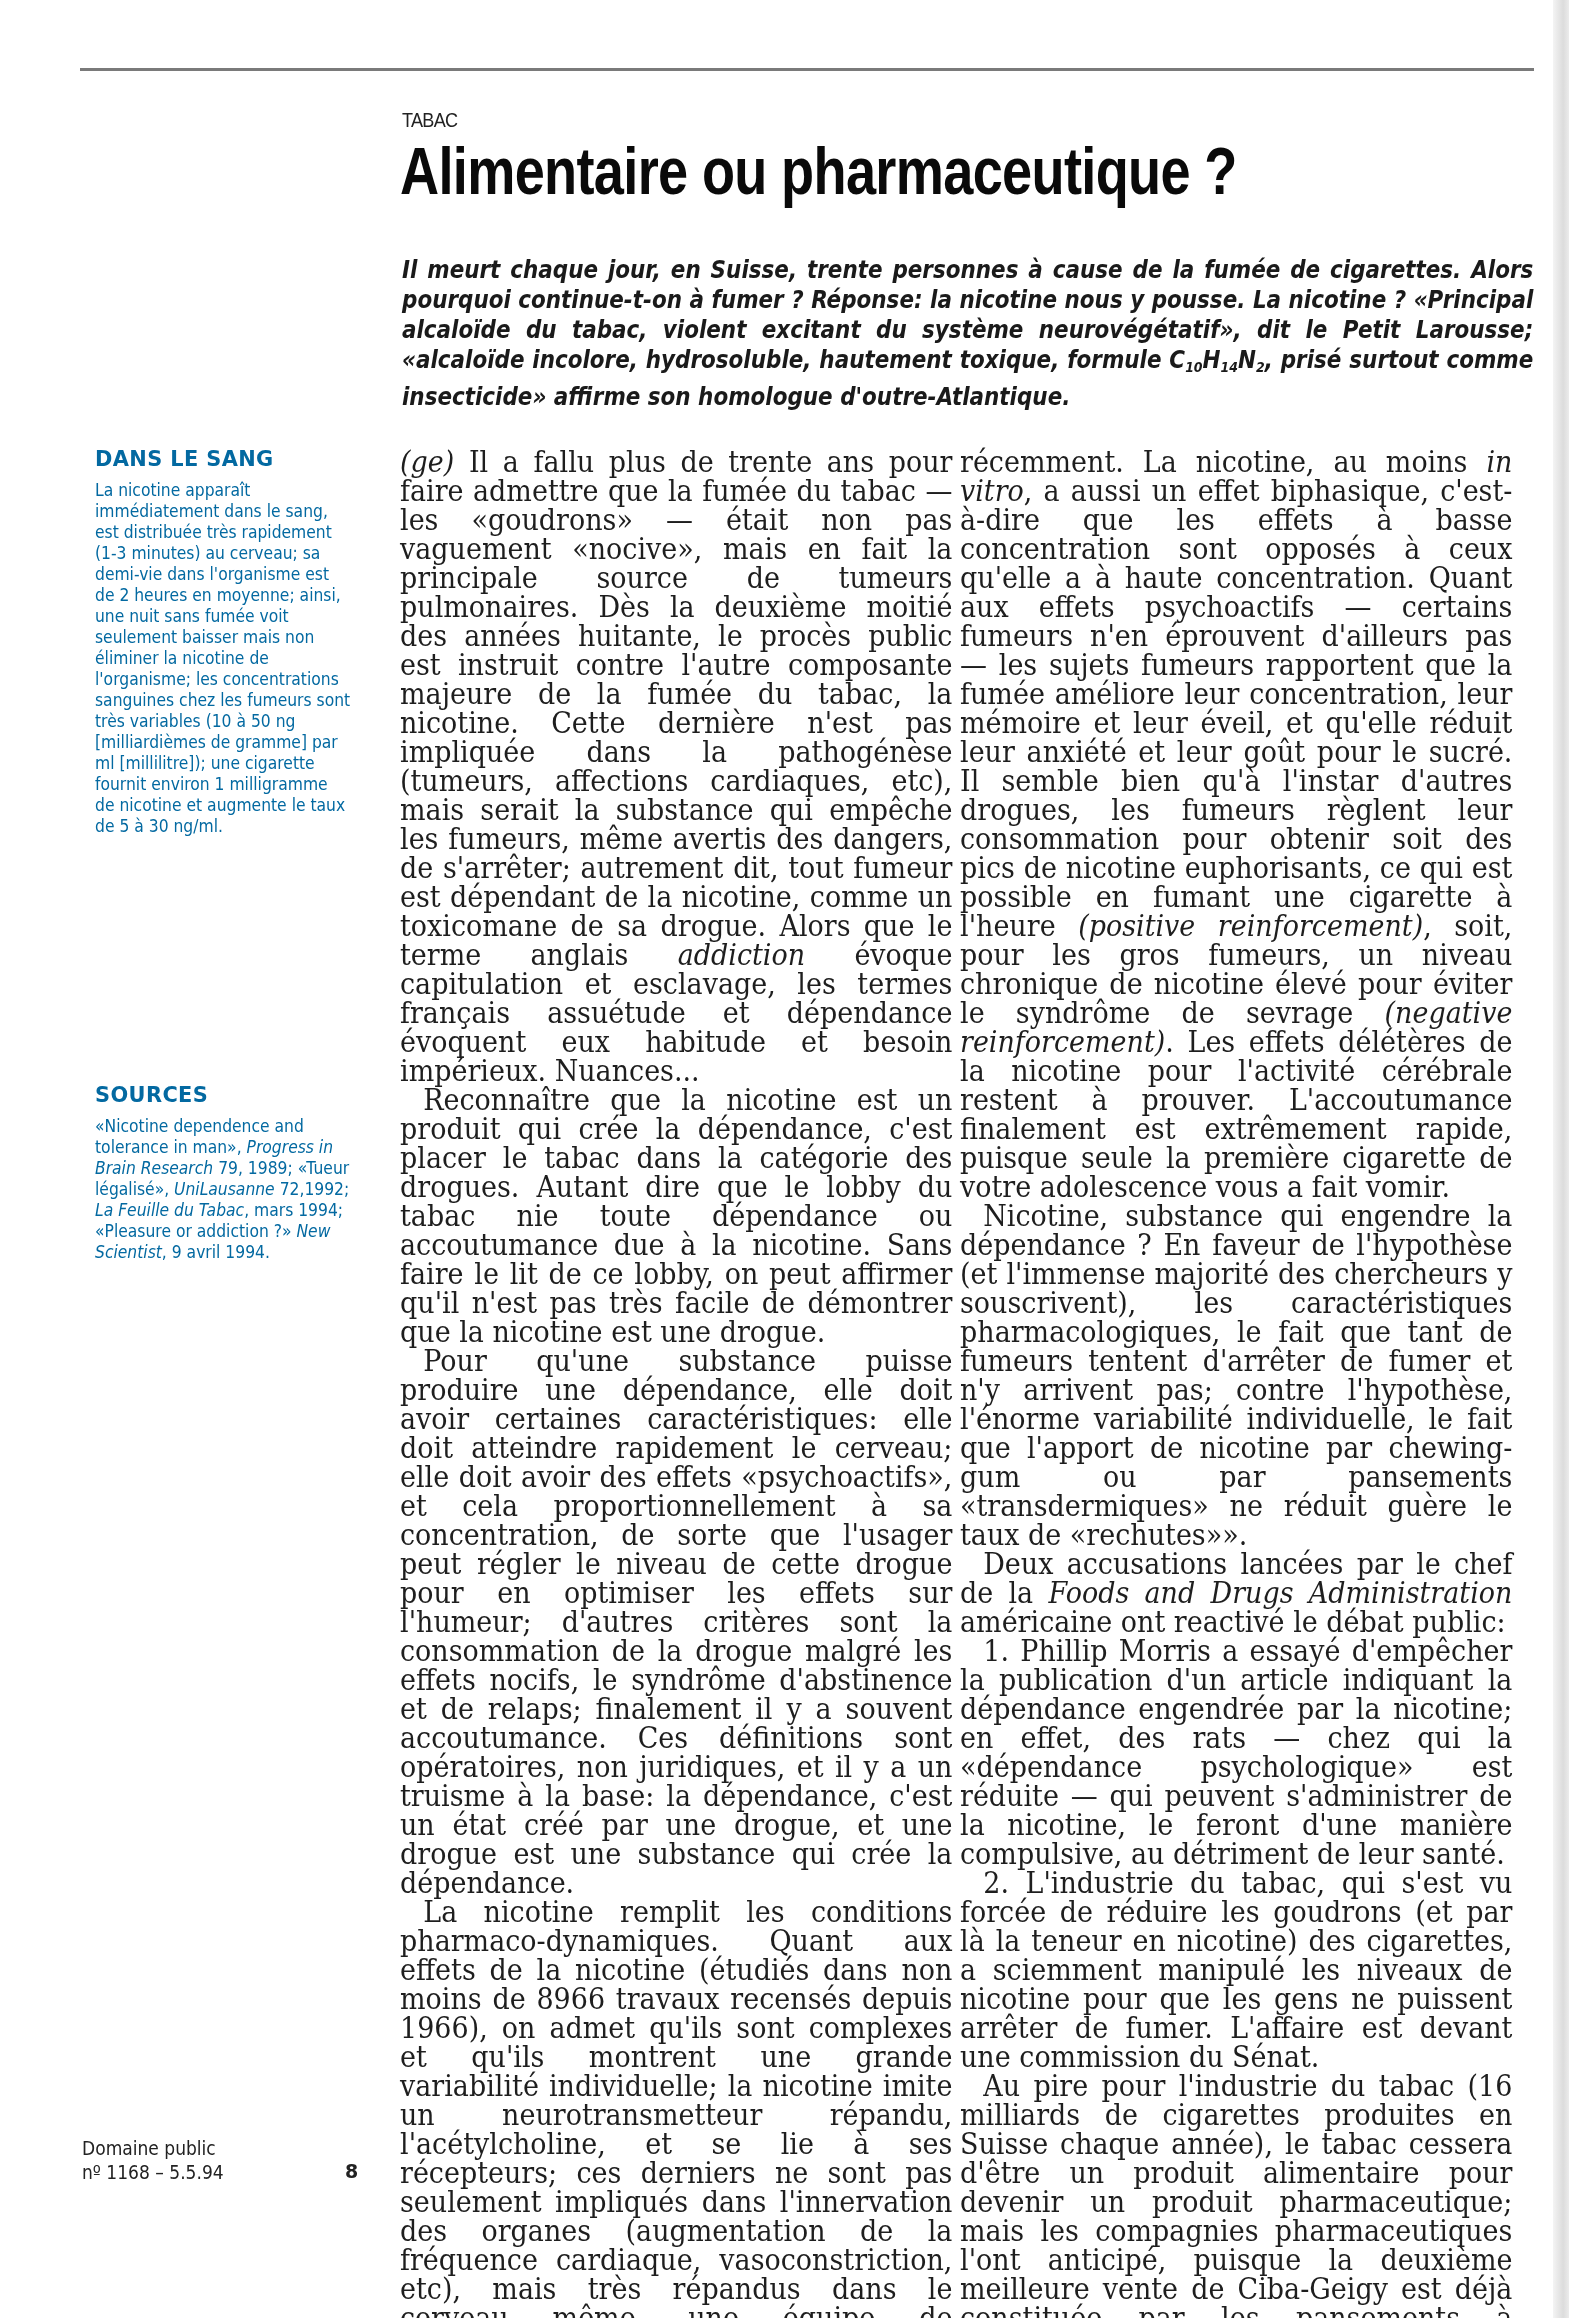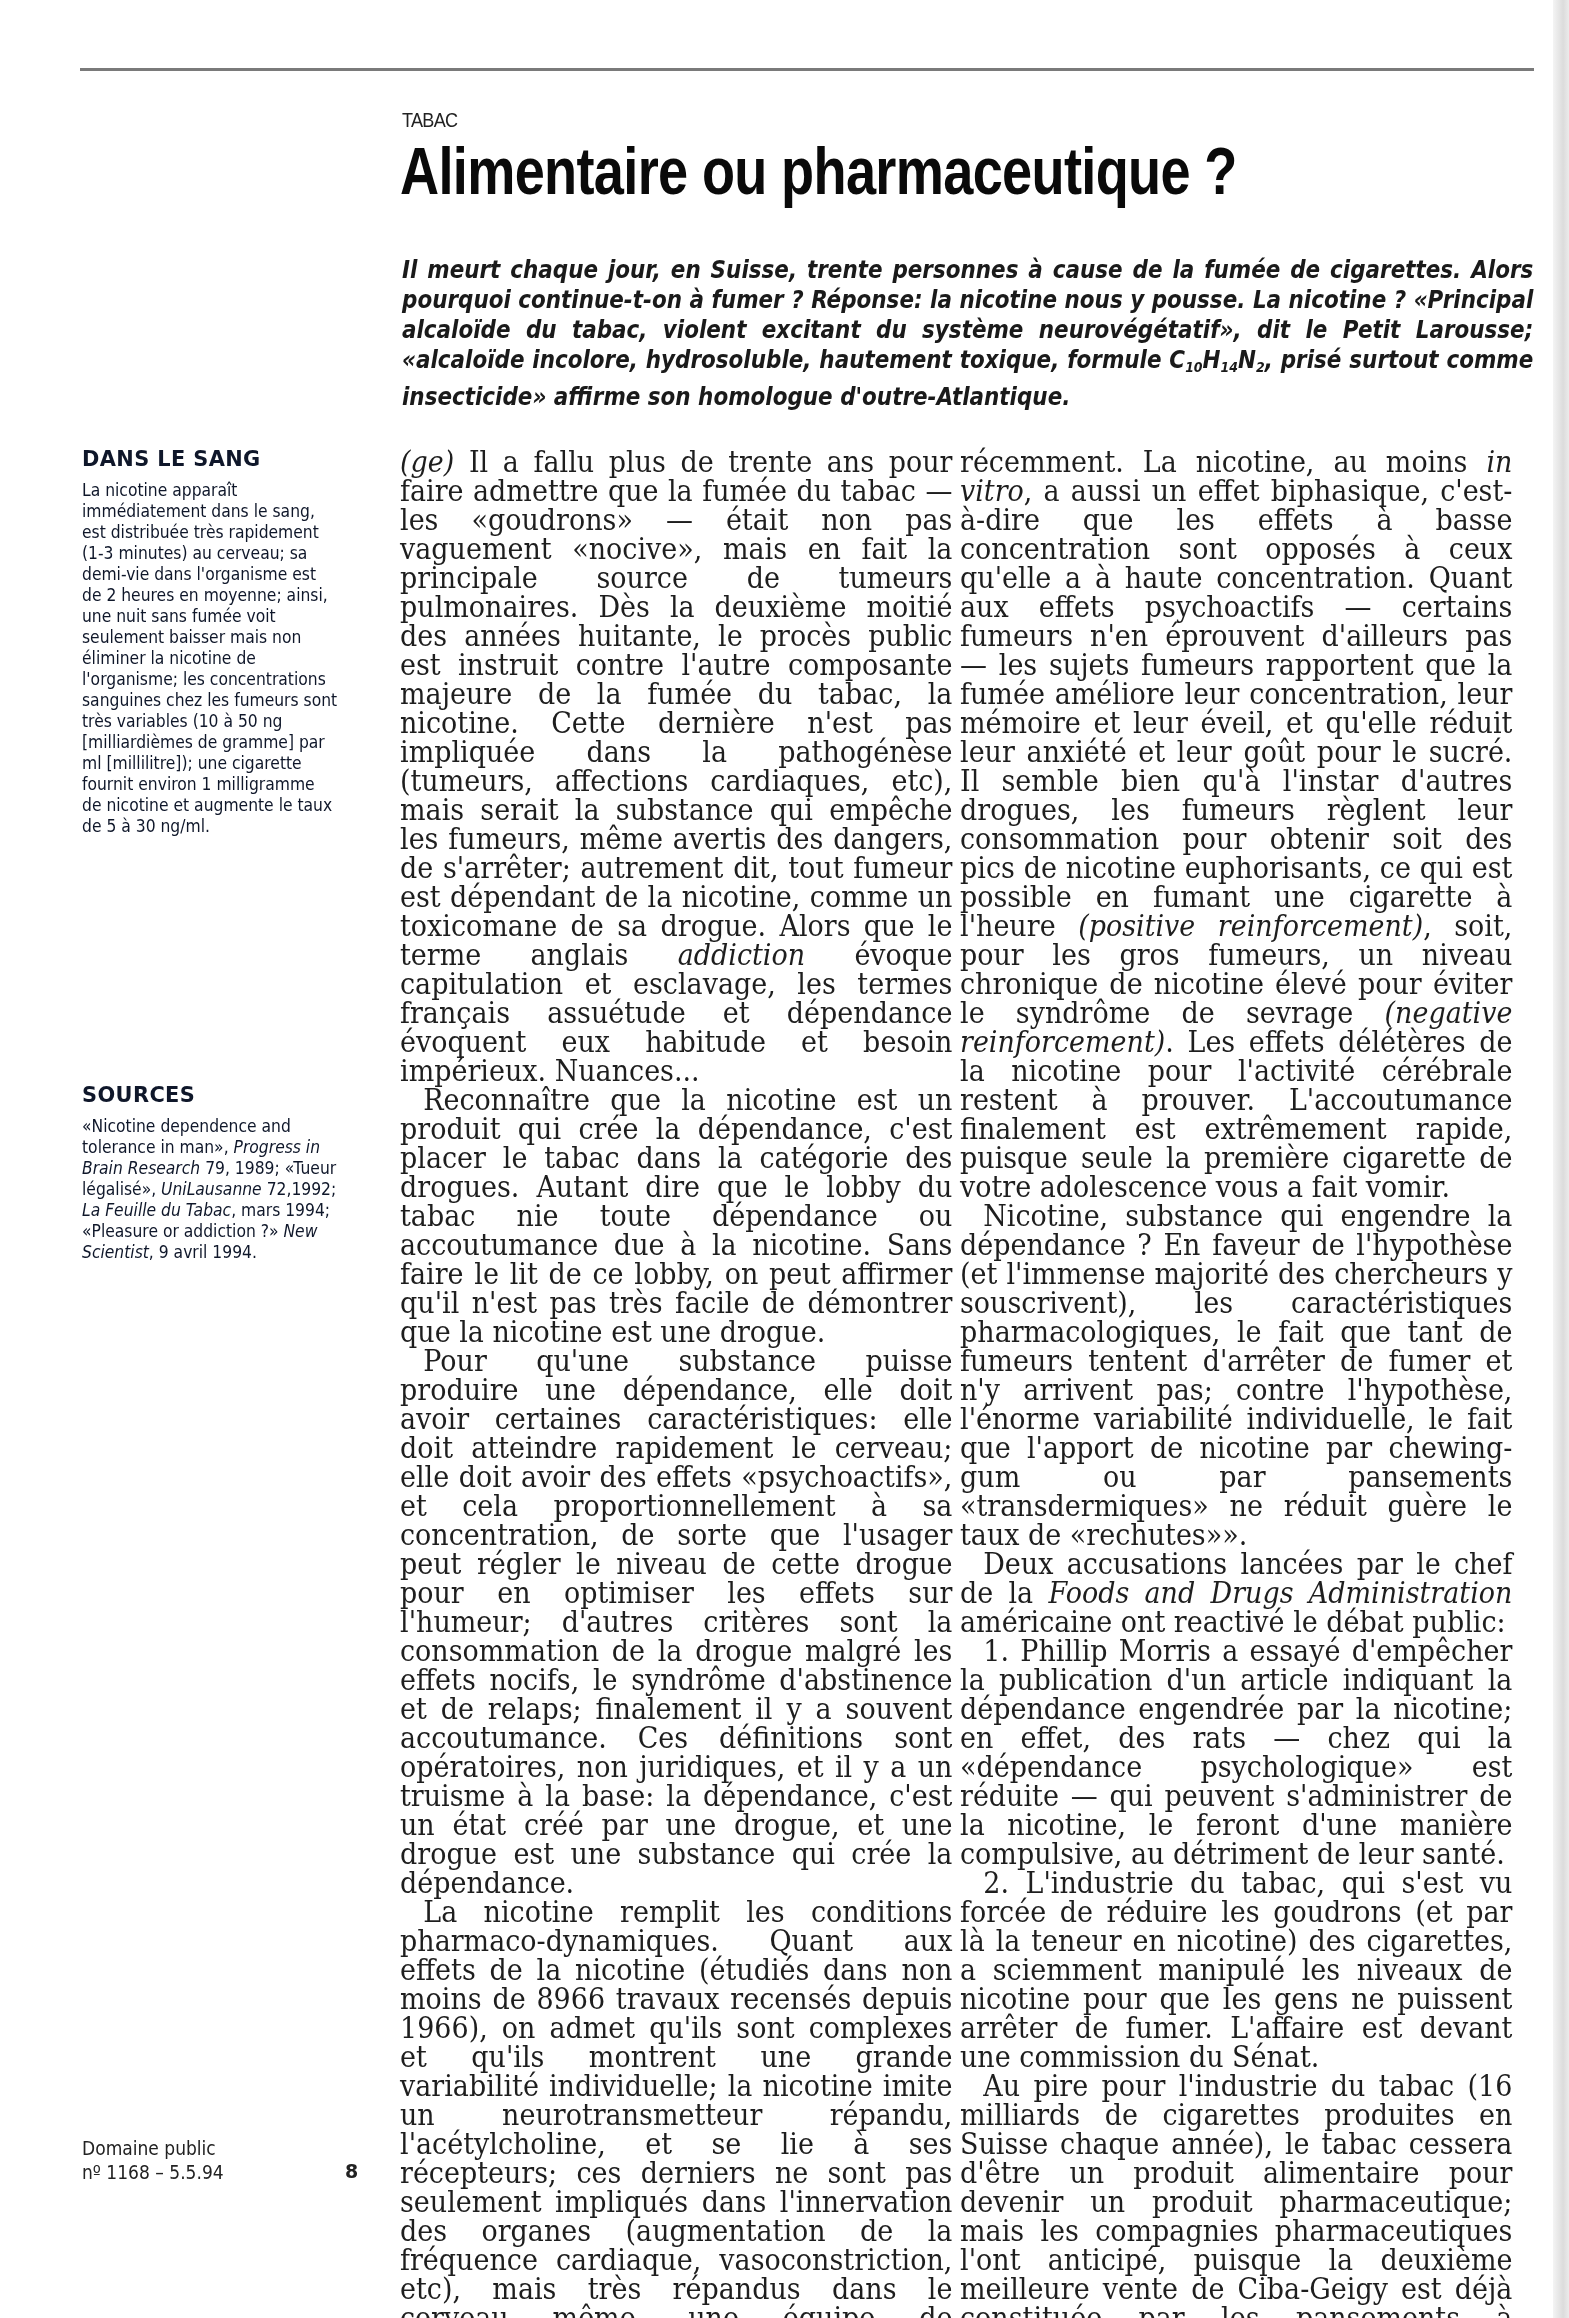--- a/index.html
+++ b/index.html
@@ -29,22 +29,22 @@
     color: #0a0a0a;
   }
   .lead {
     position: absolute; left: 402px; top: 255px; width: 1264px;
     font-family: "DejaVu Sans", sans-serif; font-style: italic; font-weight: bold;
     font-size: 24px; line-height: 30px; text-align: justify;
     transform: scaleX(0.895); transform-origin: left top; color: #1a1a1a;
   }
   .lead sub { font-size: 14px; vertical-align: -3.9px; }
   .sidebar {
-    position: absolute; left: 82px; width: 251px;
-    font-family: "DejaVu Sans", sans-serif; color: #0f172a;
+    position: absolute; left: 95px; width: 251px;
+    font-family: "DejaVu Sans", sans-serif; color: #0369a1;
   }
   .sidebar h3 {
     margin: 0 0 9.4px 0; font-size: 22px; font-weight: bold; letter-spacing: 0.4px;
     transform: scaleX(0.95); transform-origin: left top; white-space: nowrap;
   }
   .sidebar p {
     margin: 0; font-size: 17.7px; line-height: 21px;
     transform: scaleX(0.88); transform-origin: left top; width: 290px;
   }
   .sb-blood { top: 446px; }

